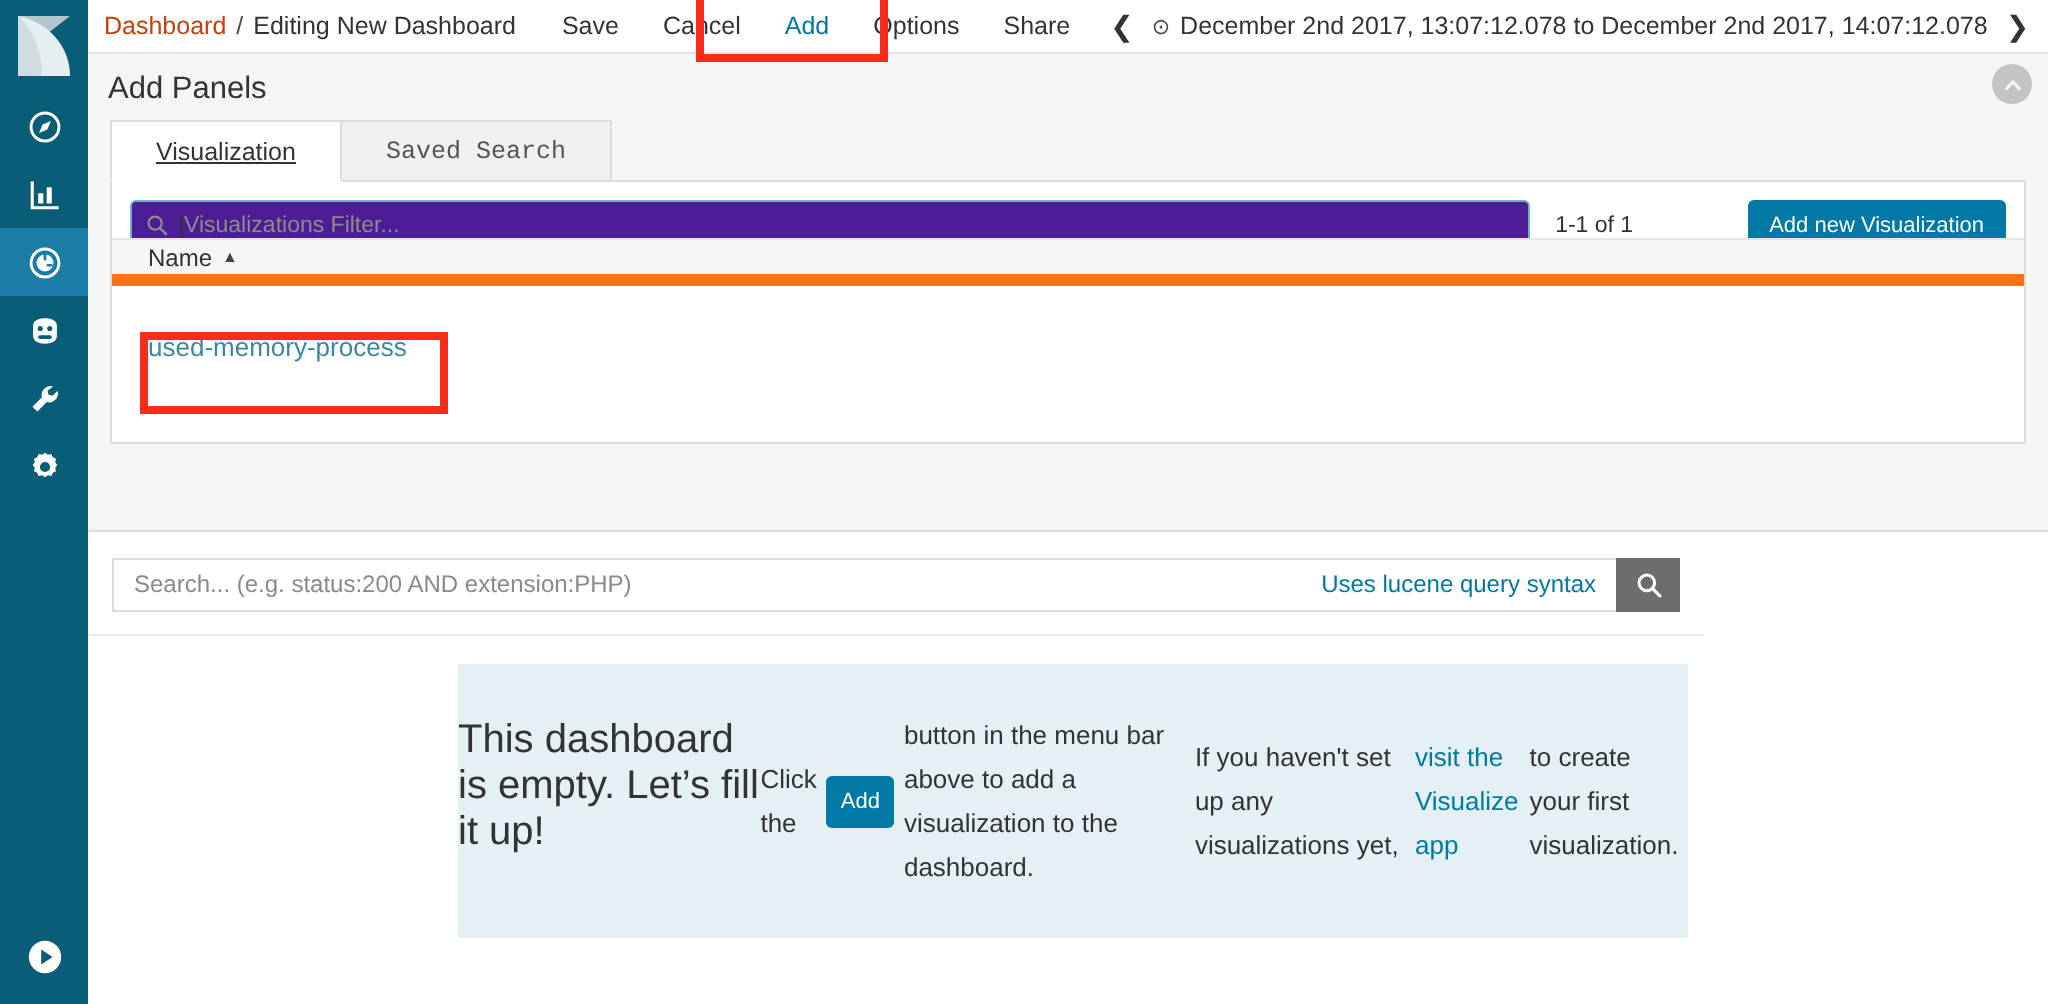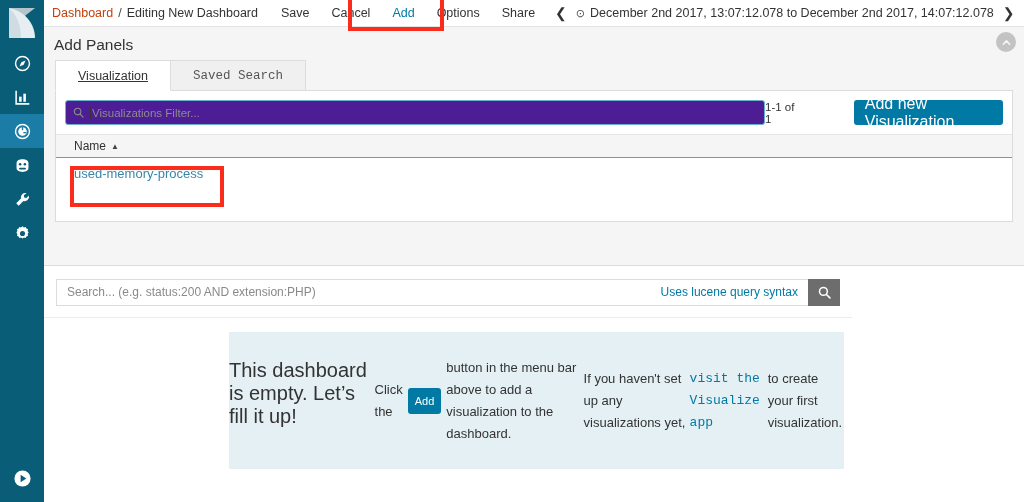--- a/index.html
+++ b/index.html
@@ -115,27 +115,27 @@
   .caret {
     display: inline-block; width: 1px; height: 12px;
     background: #333; margin-right: 1px;
   }
   .pager {
     margin-left: auto; font-size: 11.5px; color: #333333;
     padding-right: 11px;
   }
   .btn-primary {
     height: 25px; background: #0079a5; color: #ffffff;
-    border-radius: 3px; font-size: 16px;
+    border-radius: 3px; font-size: 11px;
     display: flex; align-items: center; padding: 0 11px; margin-left: 46px;
   }
   .table-head {
-    position: absolute; left: 0; top: 43px; right: 0; height: 24px;
+    position: absolute; left: 0; top: 28px; right: 0; height: 24px;
     background: #f5f5f5;
-    border-top: 1px solid #e6e6e6; border-bottom: 1px solid #f97316;
+    border-top: 1px solid #e6e6e6; border-bottom: 6px solid #f97316;
     display: flex; align-items: center;
     padding-left: 18px;
     font-size: 12px; color: #333333; text-align: center;
   }
   .sort-asc { margin-left: 5px; font-size: 8px; color: #444; }
   .table-row {
     position: absolute; left: 0; top: 68px; right: 0; height: 28px;
     display: flex; align-items: center; padding-left: 18px;
   }
   .row-link { font-size: 13px; color: #3a86a8; }
@@ -185,21 +185,21 @@
     display: flex; align-items: center; justify-content: center;
     flex-wrap: nowrap;
   }
   .hero .pill {
     display: inline-flex; align-items: center; justify-content: center;
     background: #0079a5; color: #fff;
     border-radius: 3px; font-size: 11px;
     padding: 2px 7px; margin: 0 5px;
   }
   .hero a { color: #0079a5; text-decoration: none; }
-  .hero .lnk-pad { margin: 0 3px; font-family: Liberation Mono, monospace; }
+  .hero .lnk-pad { margin: 0 3px; }
 
   
   .redbox {
     position: absolute; border: 4px solid #fb2c1c;
     pointer-events: none;
   }
   #redbox-add { left: 348px; top: -4px; width: 96px; height: 35px; }
   #redbox-viz { left: 70px; top: 166px; width: 154px; height: 41px; }
 </style>
 </head>

